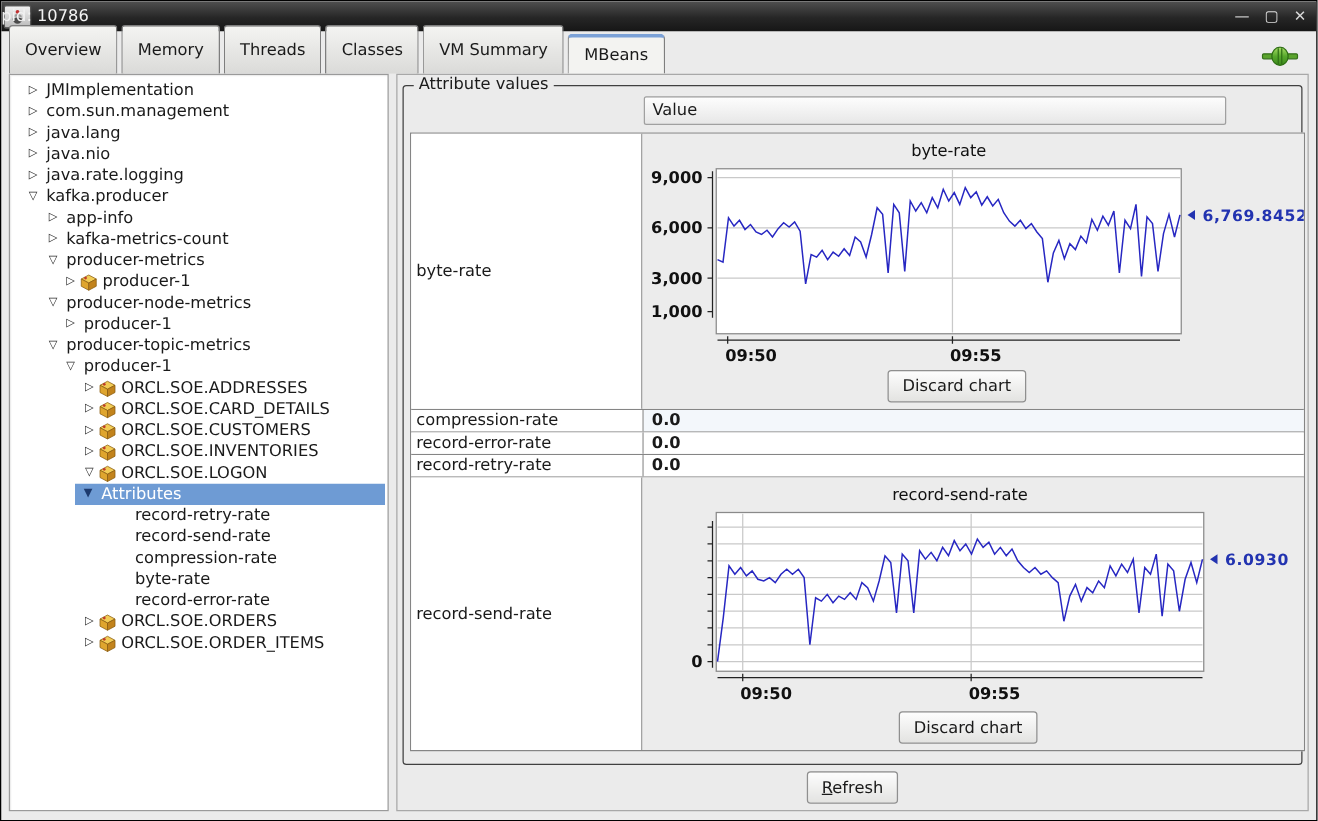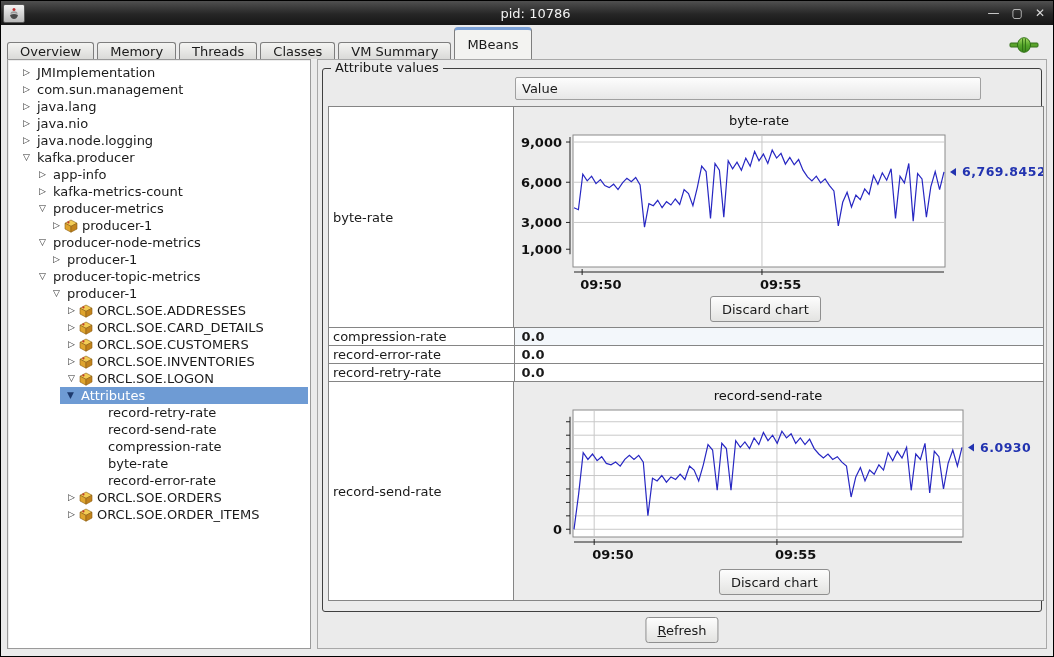--- a/index.html
+++ b/index.html
@@ -13,30 +13,30 @@
   .titlebar{
     position:absolute;left:0;top:0;width:100%;height:24px;
     background:linear-gradient(#505050,#262626 55%,#161616);
     display:flex;align-items:center;color:#fff;
   }
   .titlebar .appicon{
     width:22px;height:19px;margin-left:2px;border:1px solid #555;border-radius:2px;
     background:linear-gradient(#f2f2f2,#b9b9b9);display:flex;align-items:center;justify-content:center;
   }
   .titlebar .wtitle{
-    position:absolute;left:17px;right:0;text-align:center;font-size:13px;color:#f2f2f2;
+    position:absolute;left:0;right:0;text-align:left;font-size:13px;color:#f2f2f2;
   }
   .controls{position:absolute;right:8px;top:0;height:24px;display:flex;align-items:center;gap:12px;}
   .controls span{color:#d9d9d9;font-size:12px;line-height:1;cursor:default;}
   
   .tabbar{
     position:absolute;left:6px;top:26px;height:32px;display:flex;align-items:flex-end;
   }
   .tab{
-    height:17px;padding:0 12px;display:flex;align-items:center;margin-right:3px;
+    height:39px;padding:0 12px;display:flex;align-items:center;margin-right:3px;
     background:linear-gradient(#f4f4f2,#dadad8);
     border:1px solid #7e7e7e;border-bottom:none;border-radius:3px 3px 0 0;
     font-size:13px;color:#1a1a1a;
   }
   .tab.selected{
     height:32px;background:#f3f3f1;border-color:#7e7e7e;
     border-top:3px solid #7ba1d7;border-radius:4px 4px 0 0;
   }
   .conn-icon{position:absolute;right:14px;top:36px;width:30px;height:16px;}
   
@@ -150,21 +150,21 @@
       <div class="tree-row" style="padding-left: 12px;">
         <span class="tgl">▷</span>
         <span class="tree-label">java.lang</span>
       </div>
       <div class="tree-row" style="padding-left: 12px;">
         <span class="tgl">▷</span>
         <span class="tree-label">java.nio</span>
       </div>
       <div class="tree-row" style="padding-left: 12px;">
         <span class="tgl">▷</span>
-        <span class="tree-label">java.node.logging</span>
+        <span class="tree-label">java.rate.logging</span>
       </div>
       <div class="tree-row" style="padding-left: 12px;">
         <span class="tgl">▽</span>
         <span class="tree-label">kafka.producer</span>
       </div>
       <div class="tree-row" style="padding-left: 28px;">
         <span class="tgl">▷</span>
         <span class="tree-label">app-info</span>
       </div>
       <div class="tree-row" style="padding-left: 28px;">

